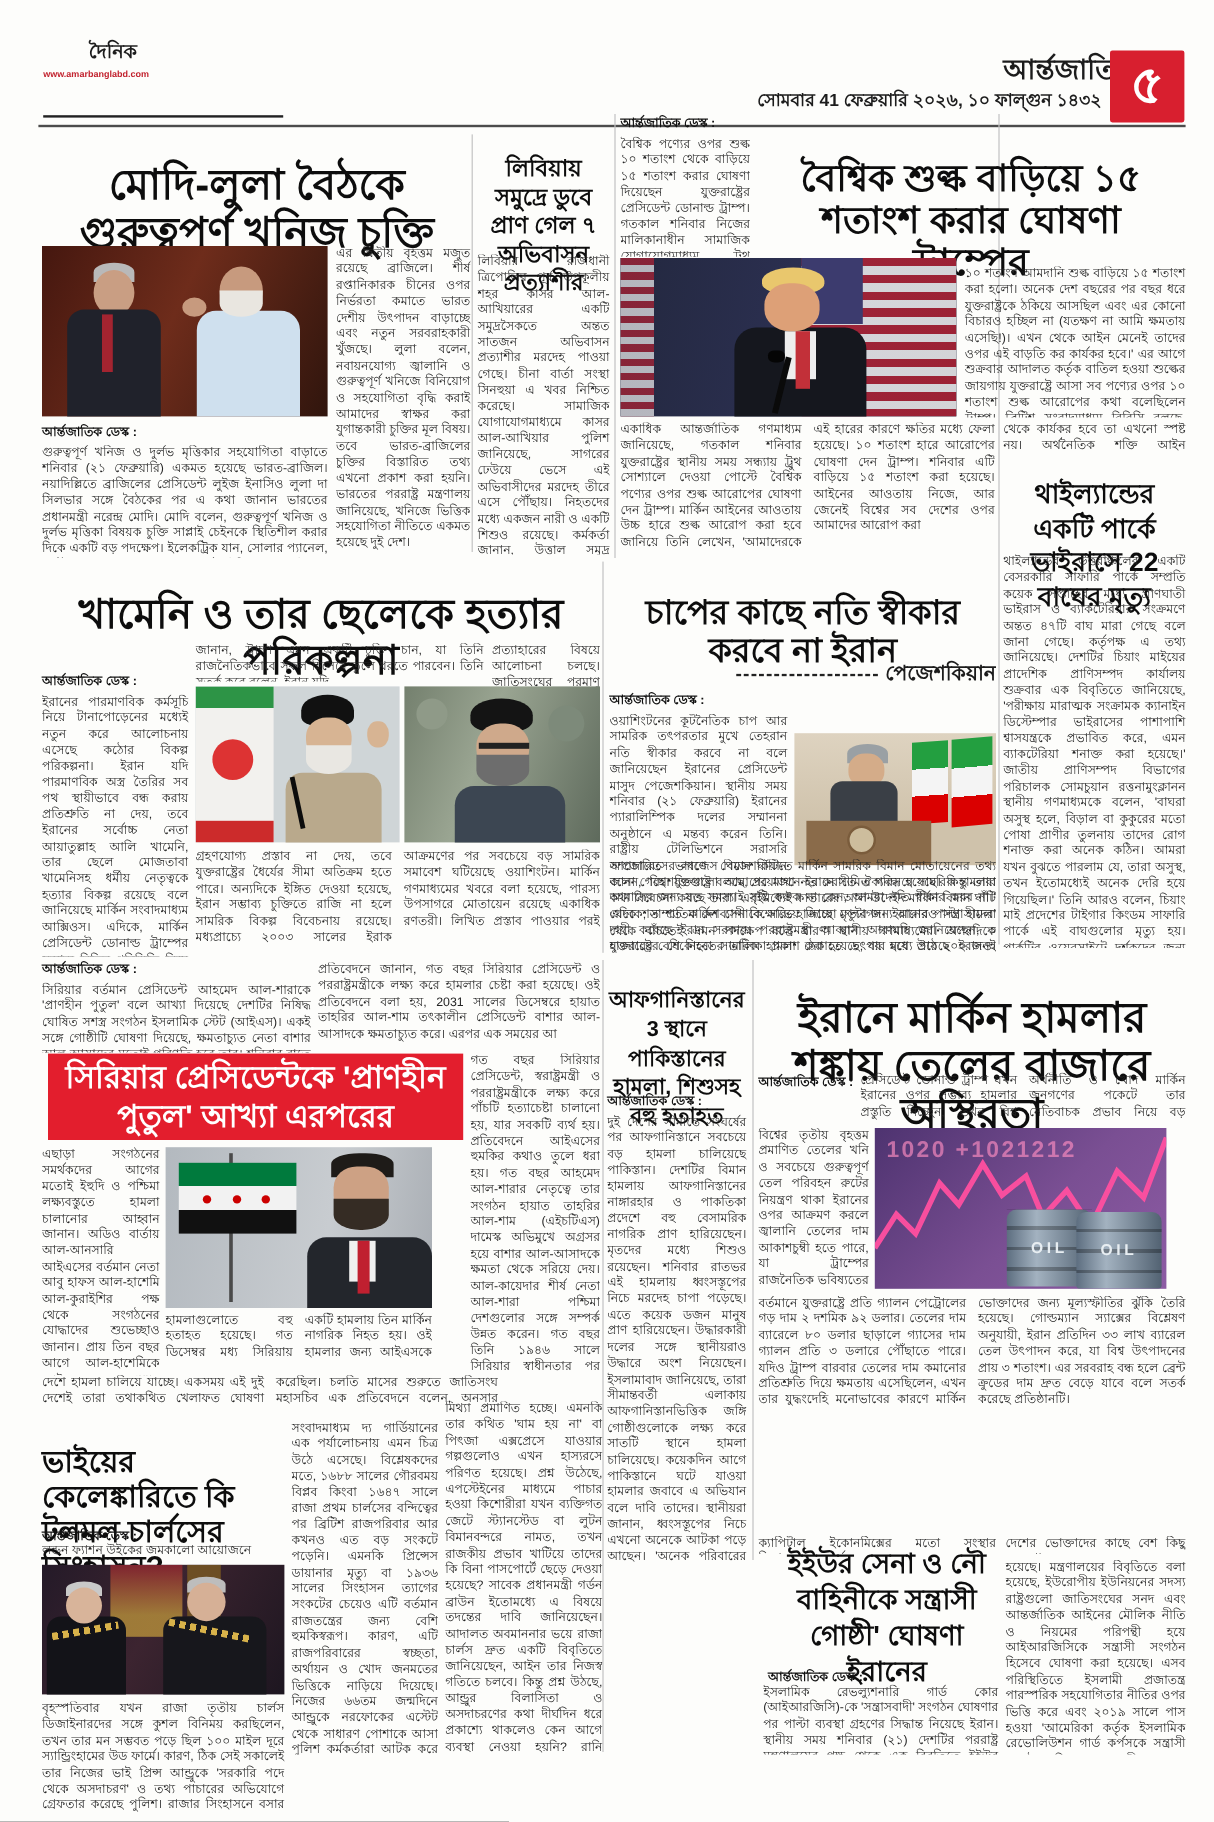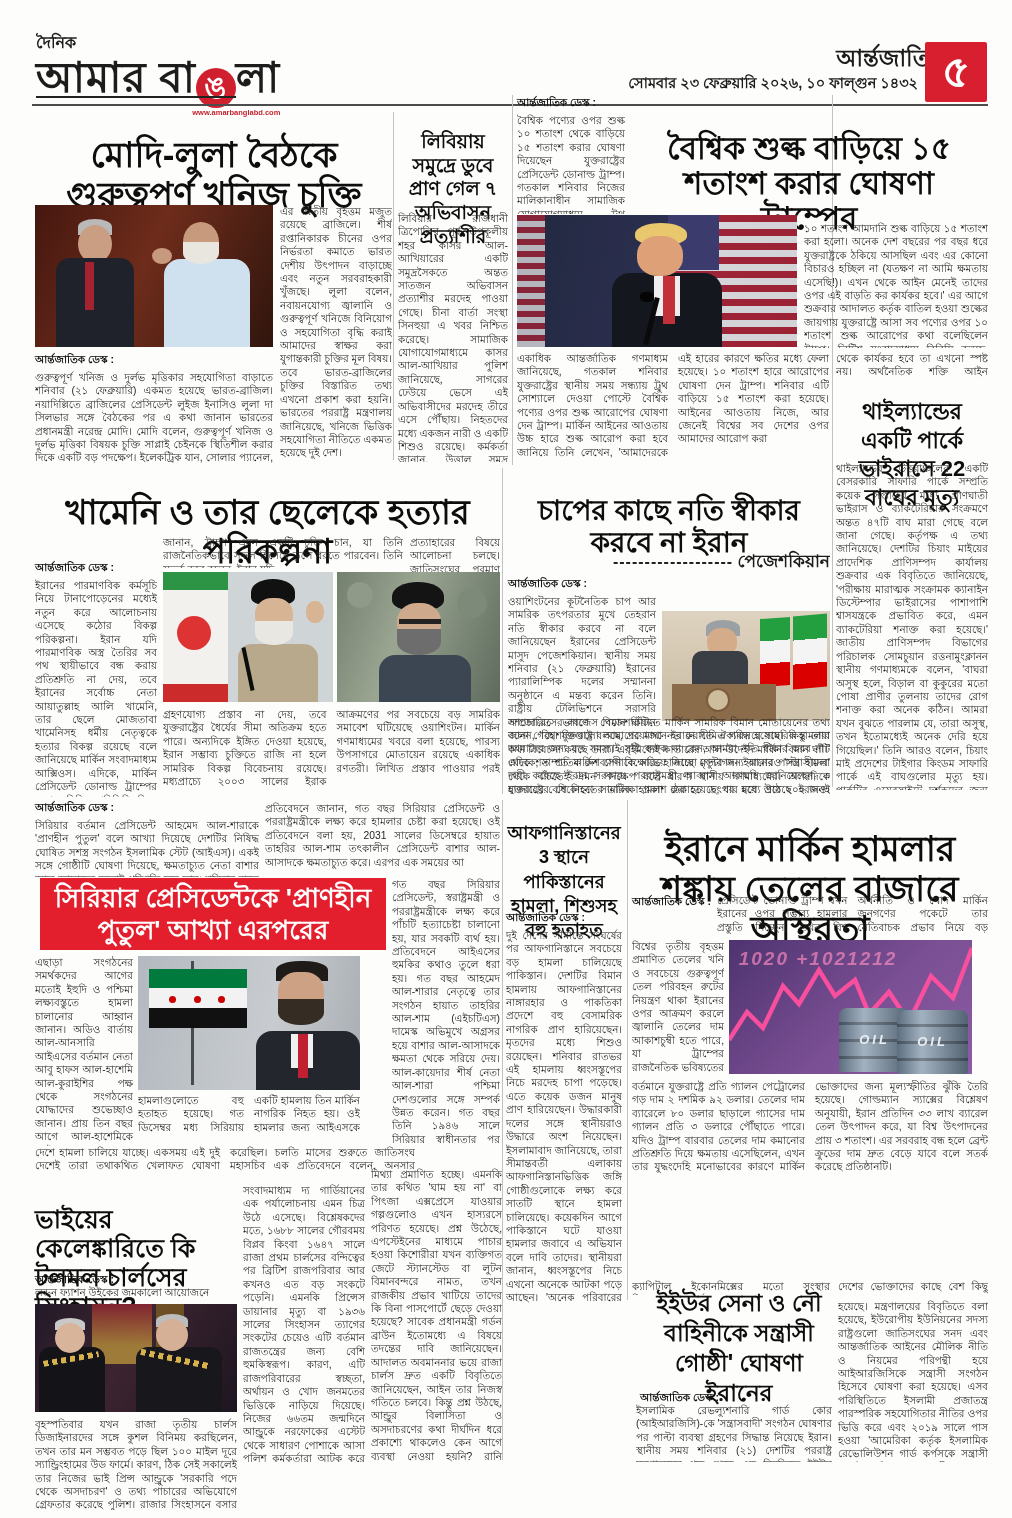--- a/index.html
+++ b/index.html
@@ -7,21 +7,21 @@
         font-family:"Liberation Sans","DejaVu Sans",sans-serif;color:#1c1c1c;}
   .abs{position:absolute;}
   .hl{font-weight:bold;color:#0d0d0d;text-align:center;line-height:1.14;}
   .hl-left{font-weight:bold;color:#0d0d0d;text-align:left;line-height:1.16;}
   .body-text{font-size:10.3px;line-height:13.4px;text-align:justify;color:#262626;overflow:hidden;}
   .byline{font-size:10.5px;font-weight:bold;color:#111;margin-bottom:2px;}
   .cols2{column-count:2;column-gap:10px;}
   .vline{position:absolute;width:1px;background:#c2c2c2;}
   .hrule{position:absolute;background:#4c4c4c;}
   
-  .daily{font-size:16px;font-weight:bold;}
+  .daily{font-size:16px;font-weight:bold;margin-left:38px;}
   .paper{font-size:42px;font-weight:bold;letter-spacing:1px;line-height:1;}
   .logo-circle{display:inline-block;width:40px;height:40px;border-radius:50%;background:#d01f2f;color:#fff;
     text-align:center;line-height:40px;font-size:30px;vertical-align:-6px;}
   .website{font-size:7.5px;color:#c2232f;text-align:right;font-weight:bold;}
   .section-label{font-size:23px;font-weight:bold;text-align:right;}
   .date-line{font-size:14.5px;font-weight:bold;text-align:right;}
   .page-badge{background:#d81f2f;color:#fff;font-size:44px;font-weight:bold;text-align:center;line-height:60px;border-radius:2px;}
   .red-banner{background:#e31e2d;color:#fff;font-weight:bold;text-align:center;line-height:1.25;
     display:flex;align-items:center;justify-content:center;padding:2px 6px;box-sizing:border-box;}
   .attr-line{font-size:16px;font-weight:bold;text-align:right;white-space:nowrap;overflow:hidden;}
@@ -116,26 +116,25 @@
   .ph-cha .chain2{left:4%;top:48%;width:56px;height:6px;background:repeating-linear-gradient(90deg,#d8b24a 0 5px,transparent 5px 9px);transform:rotate(-10deg);}
 </style>
 </head>
 <body>
 
 <div class="page">
 
   <header>
     <div class="abs" style="left:36px;top:30px;">
       <div class="daily">দৈনিক</div>
-      <div class="paper"><span>আমার বা</span><span class="logo-circle">ঙ</span><span>লা</span></div>
       <div class="website">www.amarbanglabd.com</div>
     </div>
     <div class="abs hrule" style="left:36px;top:96px;width:200px;height:2px;background:#222;"></div>
     <div class="abs section-label" style="left:728px;top:40px;width:218px;">আর্ন্তজাতিক</div>
-    <div class="abs date-line" style="left:560px;top:72px;width:358px;">সোমবার ২৩ ফেব্রুয়ারি ২০২৬, ১০ ফাল্গুন ১৪৩২</div>
+    <div class="abs date-line" style="left:560px;top:72px;width:358px;">সোমবার 41 ফেব্রুয়ারি ২০২৬, ১০ ফাল্গুন ১৪৩২</div>
     <div class="abs page-badge" style="left:925px;top:42px;width:62px;height:60px;">৫</div>
     <div class="abs hrule" style="left:32px;top:104px;width:956px;height:2px;"></div>
   </header>
 
   <div class="vline" style="left:393px;top:112px;height:348px;"></div>
   <div class="vline" style="left:512px;top:95px;height:370px;"></div>
   <div class="vline" style="left:832px;top:95px;height:692px;"></div>
   <div class="vline" style="left:502px;top:468px;height:326px;"></div>
   <div class="vline" style="left:502px;top:800px;height:660px;"></div>
   <div class="vline" style="left:627px;top:800px;height:500px;"></div>
@@ -281,21 +280,21 @@
       <div class="body-text" style="height:374px;">দুই দেশের সীমান্তে সংঘর্ষের পর আফগানিস্তানে সবচেয়ে বড় হামলা চালিয়েছে পাকিস্তান। দেশটির বিমান হামলায় আফগানিস্তানের নাঙ্গারহার ও পাকতিকা প্রদেশে বহু বেসামরিক নাগরিক প্রাণ হারিয়েছেন। মৃতদের মধ্যে শিশুও রয়েছেন। শনিবার রাতভর এই হামলায় ধ্বংসস্তূপের নিচে মরদেহ চাপা পড়েছে। এতে কয়েক ডজন মানুষ প্রাণ হারিয়েছেন। উদ্ধারকারী দলের সঙ্গে স্থানীয়রাও উদ্ধারে অংশ নিয়েছেন। ইসলামাবাদ জানিয়েছে, তারা সীমান্তবর্তী এলাকায় আফগানিস্তানভিত্তিক জঙ্গি গোষ্ঠীগুলোকে লক্ষ্য করে সাতটি স্থানে হামলা চালিয়েছে। কয়েকদিন আগে পাকিস্তানে ঘটে যাওয়া হামলার জবাবে এ অভিযান বলে দাবি তাদের। স্থানীয়রা জানান, ধ্বংসস্তূপের নিচে এখনো অনেকে আটকা পড়ে আছেন। 'অনেক পরিবারের সদস্য ছিলেন। তার মধ্যে আহত অবস্থায় পাঁচজনকে উদ্ধার করা হয়েছে।' আফগানিস্তানের প্রতিরক্ষা মন্ত্রণালয় জানিয়েছে, পাকিস্তানের এই হামলার 'যথাযথ ও পূর্ণবিকশিত জবাব' দেওয়া হবে। ২০২১ সালে তালেবান সরকার আফগানিস্তানের ক্ষমতায় আসার পর দুই দেশের মধ্যে বিরোধ বৃদ্ধি পায়। দুই দেশের সীমান্তে সর্বশেষ বড় সংঘর্ষ হয়েছিল গত অক্টোবর মাসে। তখন প্রায় এক সপ্তাহ ধরে তীব্র গোলাগুলি ও সংঘর্ষ চলে। জাতিসংঘ মিশনের তথ্য অনুযায়ী, অক্টোবর থেকে ডিসেম্বরের মধ্যে পাকিস্তানি সামরিক অভিযানে অন্তত ৭০ জন আফগান বেসামরিক নাগরিক নিহত হয়েছেন।</div>
     </div>
   </section>
 
   <section>
     <h1 class="abs hl" style="left:632px;top:806px;width:356px;font-size:35px;">ইরানে মার্কিন হামলার শঙ্কায় তেলের বাজারে অস্থিরতা</h1>
     <div class="abs" style="left:632px;top:894px;width:356px;height:42px;">
       <div class="byline" style="float:left;margin-right:6px;">আর্ন্তজাতিক ডেস্ক :</div>
       <div class="body-text cols2" style="height:42px;">প্রেসিডেন্ট ডোনাল্ড ট্রাম্প যখন ইরানের ওপর সম্ভাব্য হামলার প্রস্তুতি নিচ্ছেন, তখন বিশ্ব অর্থনীতি ও খোদ মার্কিন জনগণের পকেটে তার নেতিবাচক প্রভাব নিয়ে বড় ধরনের শঙ্কা তৈরি হয়েছে। করে বলেন, হরমুজ প্রণালিতে দীর্ঘমেয়াদী অচলাবস্থা তৈরি হলে তেলের দাম ১০০ ডলার ছাড়িয়ে যেতে পারে। তবে বিশ্লেষকরা মনে করছেন, এমনটি হওয়ার</div>
     </div>
-    <div class="photo ph-oil" style="left:729px;top:940px;width:243px;height:134px;font-style:italic;">
+    <div class="photo ph-oil" style="left:729px;top:940px;width:243px;height:134px;">
       <div class="nums">1020 +1021212</div>
       <svg width="243" height="134" viewBox="0 0 243 134">
         <polyline points="0,100 18,72 34,88 54,46 70,64 90,30 106,56 126,40 140,74 160,52 180,82 202,36 224,58 243,8" fill="none" stroke="#ff4f9f" stroke-width="4.5" opacity="0.95"></polyline>
       </svg>
       <div class="barrel" style="right:62px;bottom:2px;">
           <span>OIL</span>
         </div>
       <div class="barrel" style="right:4px;bottom:0;">
           <span>OIL</span>
         </div>

